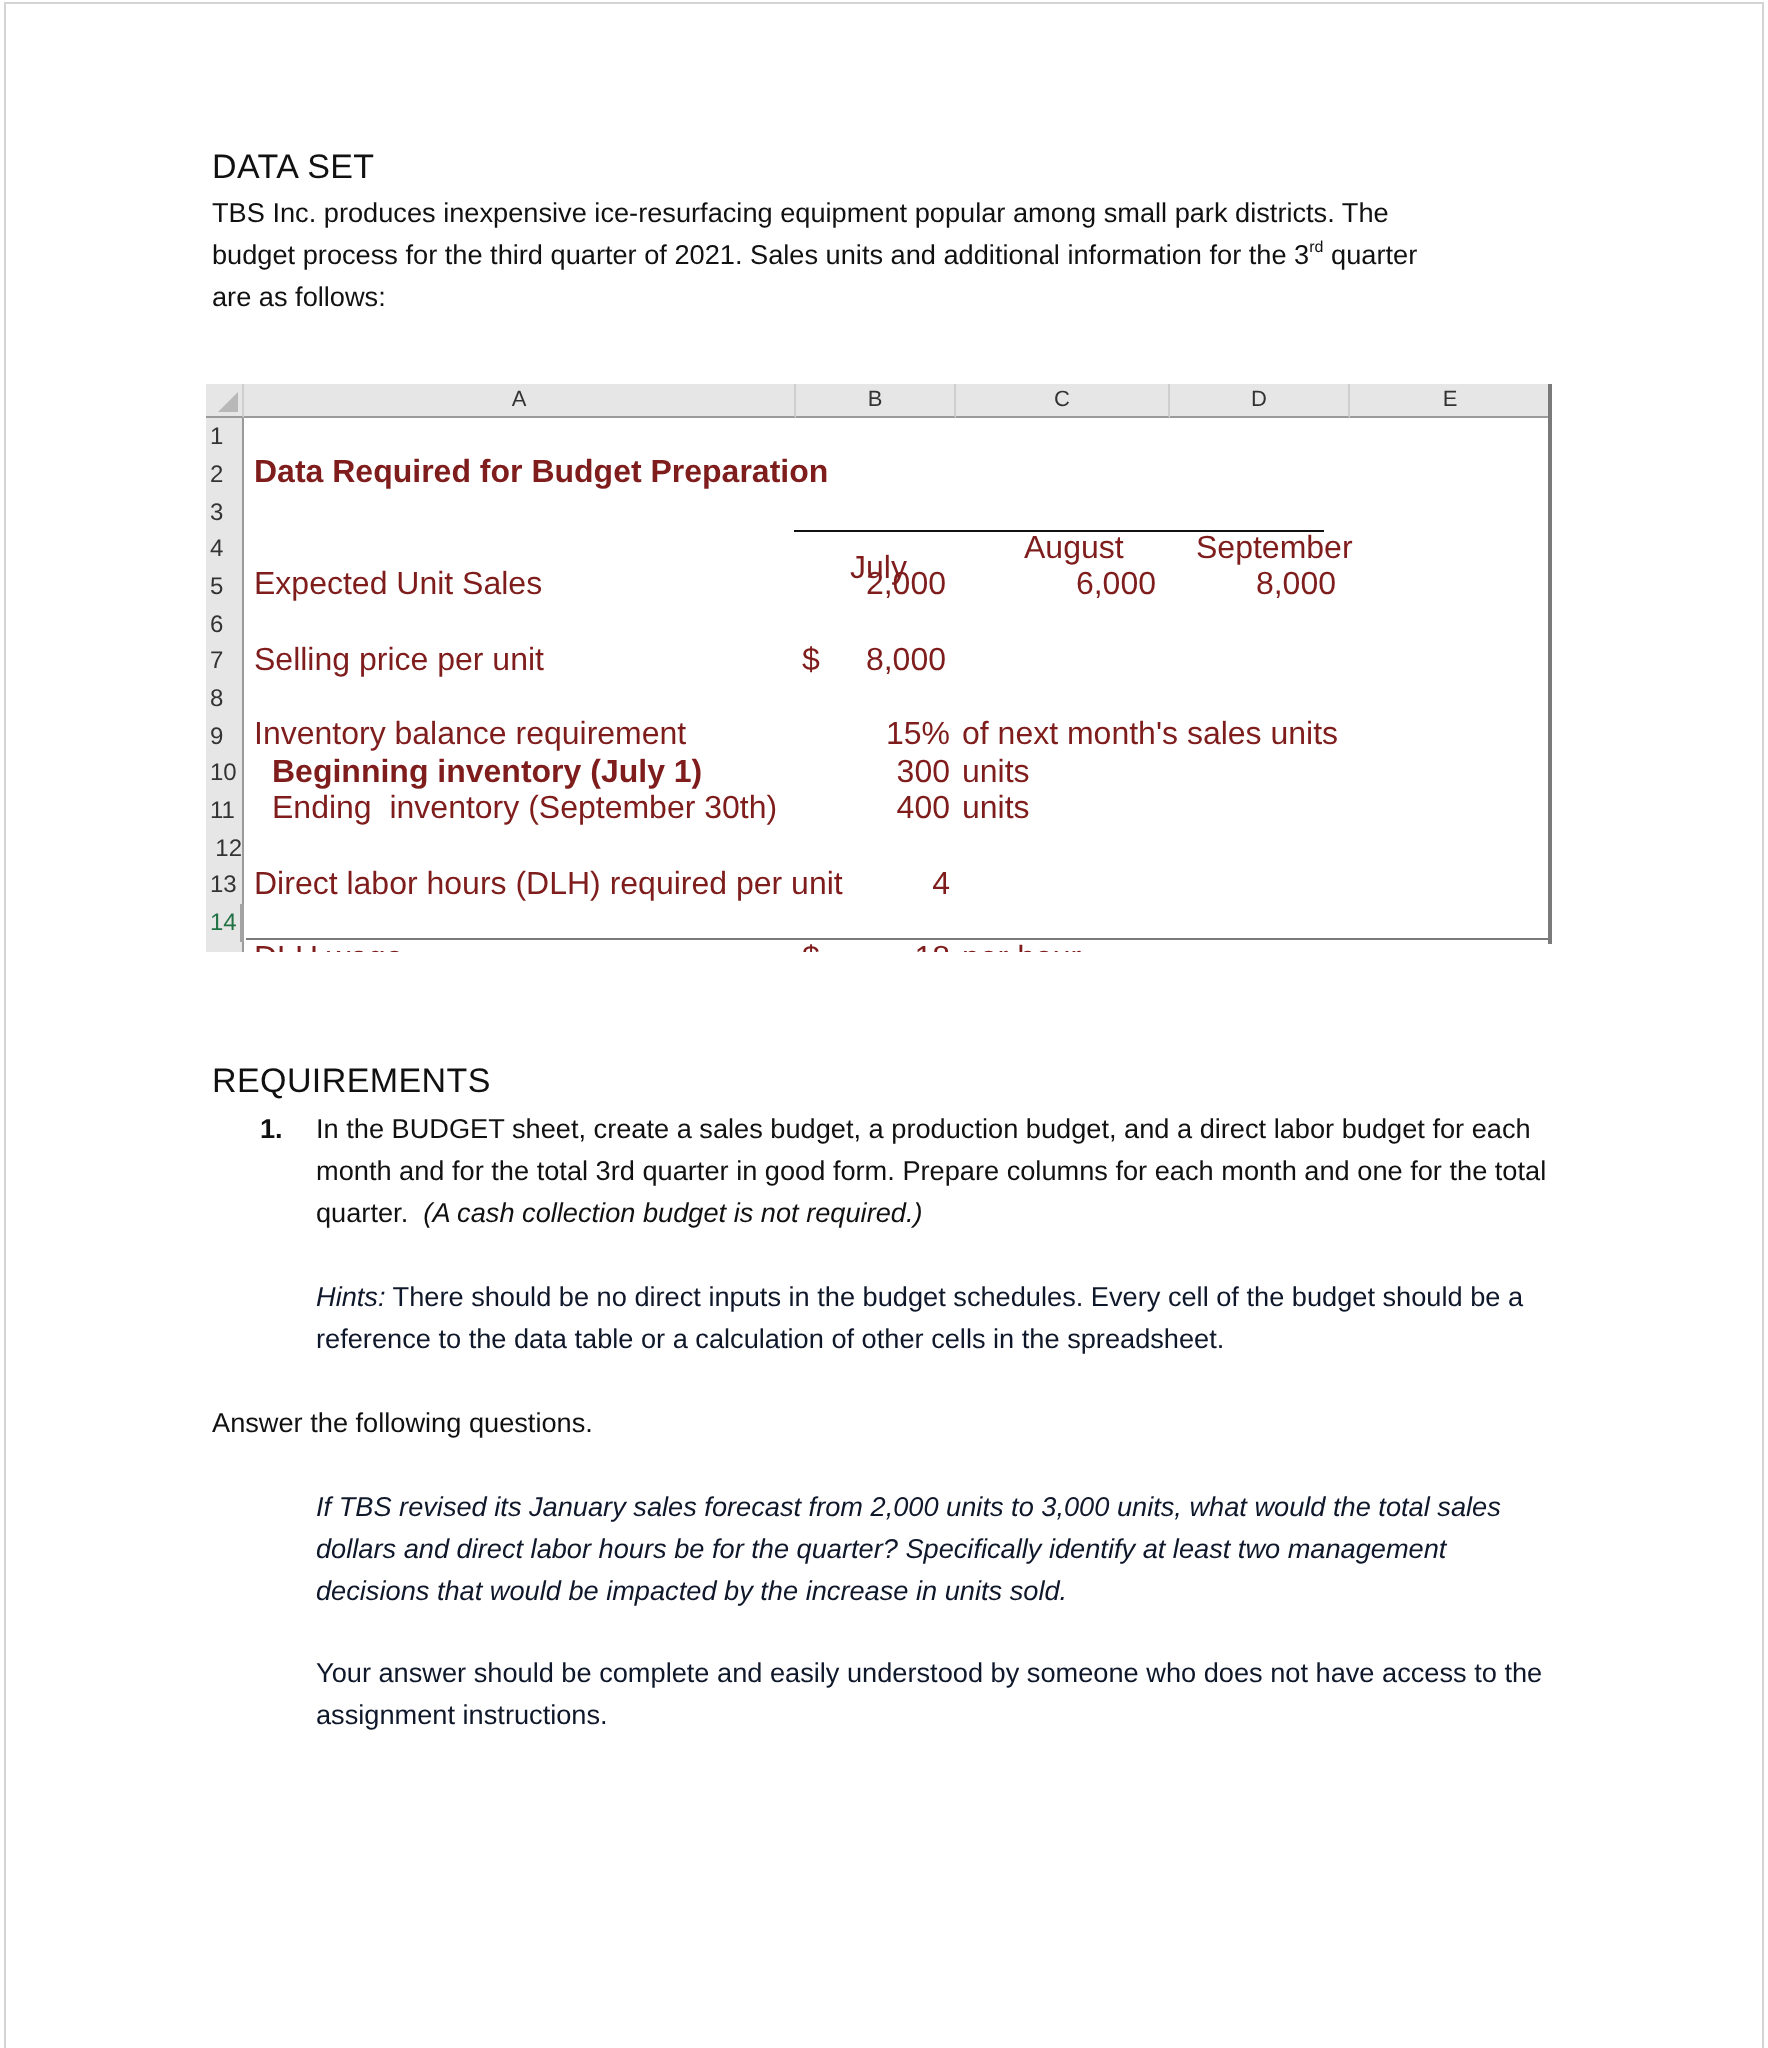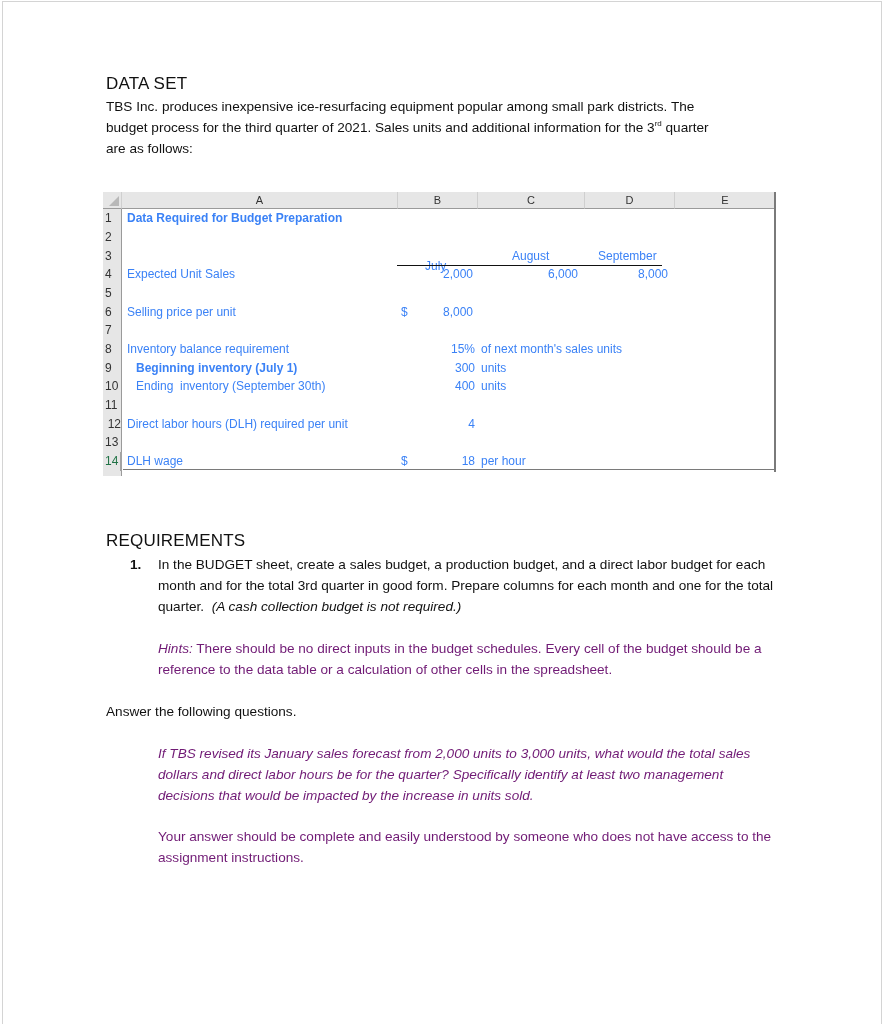--- a/index.html
+++ b/index.html
@@ -16,31 +16,31 @@
   .sheet { position: absolute; left: 103px; top: 192px; width: 674px; height: 284px; overflow: hidden; }
   .col-hdr { position: absolute; top: 0; height: 17px; background: #e6e6e6; border-bottom: 1px solid #9a9a9a;
              border-right: 1px solid #cfcfcf; font-size: 11px; color: #333; text-align: center; line-height: 17px; box-sizing: border-box; }
   .corner { position: absolute; left: 0; top: 0; width: 19px; height: 17px; background: #e6e6e6;
             border-bottom: 1px solid #9a9a9a; border-right: 1px solid #cfcfcf; box-sizing: border-box; }
   .corner-tri { position: absolute; right: 2px; bottom: 2px; width: 0; height: 0;
                 border-left: 10px solid transparent; border-bottom: 10px solid #b8b8b8; }
   .row-hdr { position: absolute; left: 0; width: 19px; background: #e6e6e6; border-right: 1px solid #9a9a9a;
              font-size: 12px; color: #333; line-height: 18.7px; box-sizing: border-box; padding-left: 2px; }
   .row-hdr.sel { color: #217346; border-right: 2px solid #a3a3a3; }
-  .cell { position: absolute; font-size: 12px; line-height: 18.7px; white-space: nowrap; color: #3b82f6; }
+  .cell { position: absolute; font-size: 16px; line-height: 18.7px; white-space: nowrap; color: #7f1d1d; margin-top: 19px; }
   .right { text-align: right; }
   .bold { font-weight: bold; }
   .grid-right { position: absolute; left: 671px; top: 0; width: 2px; height: 280px; background: #7a7a7a; }
   .grid-bottom { position: absolute; left: 20px; top: 277px; width: 653px; height: 1px; background: #7a7a7a; }
   .month-rule { position: absolute; left: 294px; top: 73px; width: 265px; height: 1px; background: #111; }
 
   .req-list { position: absolute; left: 130px; top: 554px; width: 646px; font-size: 13.6px; line-height: 21px; color: #111; }
   .req-num { position: absolute; left: 0; font-weight: bold; }
   .req-body { margin-left: 28px; }
-  .indent { position: absolute; left: 158px; width: 618px; font-size: 13.6px; line-height: 21px; color: #701a75; }
+  .indent { position: absolute; left: 158px; width: 618px; font-size: 13.6px; line-height: 21px; color: #0f172a; }
   em, i { font-style: italic; }
 </style>
 </head>
 <body>
 
 <div class="page"></div>
 
 <div class="doc-heading" style="top:74px;">DATA SET</div>
 
 <div class="para" style="top:96px;">

